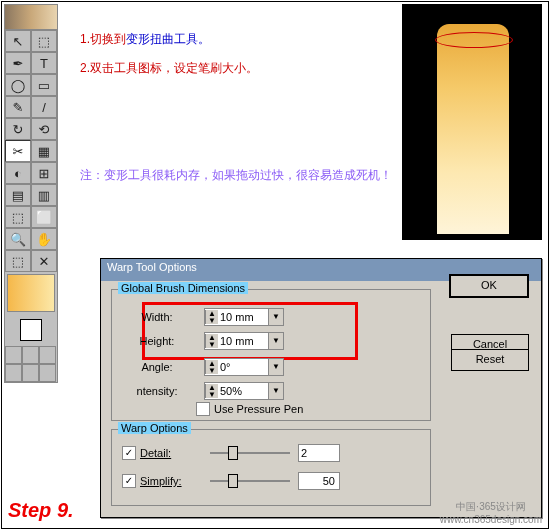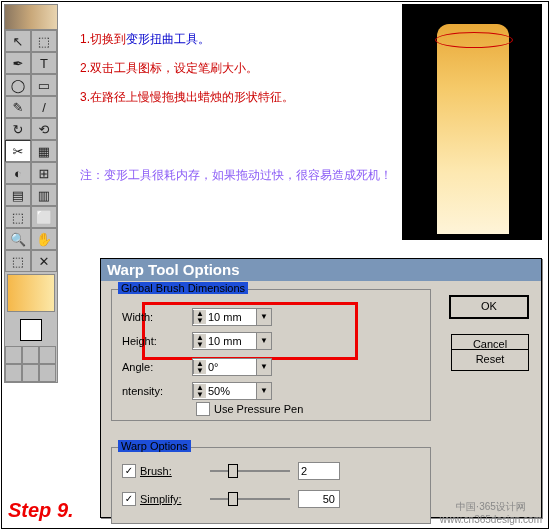--- a/index.html
+++ b/index.html
@@ -16,27 +16,27 @@
 .botrow{display:grid;grid-template-columns:17px 17px 17px;gap:0}
 .botrow div{height:16px;border:1px solid #888;background:#c0c0c0}
 .instr{position:absolute;left:80px;top:25px;width:300px;line-height:2.4}
 .instr .n{color:#c00}
 .instr .b{color:#00c}
 .note{position:absolute;left:80px;top:165px;width:330px;color:#8b5cf6;line-height:1.8}
 .preview{position:absolute;right:8px;top:4px;width:140px;height:236px;background:#000}
 .candle{position:absolute;left:35px;top:20px;width:72px;height:210px;background:linear-gradient(#e8a838 0%,#f5c968 30%,#fde8b0 70%,#fef4d8 100%);border-radius:12px 12px 0 0}
 .candle:before{content:'';position:absolute;left:-2px;top:8px;width:76px;height:14px;border:1px solid #c00;border-radius:50%}
 .dialog{position:absolute;left:100px;top:258px;width:440px;height:258px;background:#d4d0c8;border:1px solid #000;box-shadow:1px 1px 0 #888}
-.titlebar{height:18px;background:linear-gradient(#7a96b8,#7a96b8);color:#fff;font-size:15px;font-weight:bold;padding:2px 6px}
+.titlebar{height:18px;background:linear-gradient(#7a96b8,#7a96b8);color:#fff;font-size:11px;font-weight:normal;padding:2px 6px}
 .grp{position:absolute;border:1px solid #888;background:#d4d0c8}
-.grp .lbl{position:absolute;top:-8px;left:6px;background:#1d4ed8;padding:0 3px;font-size:11px}
+.grp .lbl{position:absolute;top:-8px;left:6px;background:#7dd3fc;padding:0 3px;font-size:11px}
 .g1{left:10px;top:30px;width:318px;height:130px}
-.g2{left:10px;top:188px;width:318px;height:75px}
+.g2{left:10px;top:170px;width:318px;height:75px}
 .row{position:absolute;display:flex;align-items:center;font-size:11px}
-.row label{width:70px;text-align:left;margin-right:0}
+.row label{width:70px;text-align:center;margin-right:12px}
 .spin{height:16px;border:1px solid #888;background:#fff;display:flex;align-items:center;font-size:11px}
 .spin .arr{width:12px;background:#d4d0c8;border-left:1px solid #888;text-align:center;font-size:8px;line-height:7px}
 .spin input{border:0;width:46px;font-size:11px;padding:0 2px;outline:none}
 .drop{width:14px;background:#d4d0c8;border:1px solid #888;text-align:center;font-size:8px;margin-left:-1px;height:16px;line-height:16px}
 .redbox{position:absolute;border:3px solid #e00}
 .btn{position:absolute;right:12px;width:76px;height:20px;background:#d4d0c8;border:1px solid #000;font-size:11px;text-align:center;line-height:18px}
 .chk{width:12px;height:12px;border:1px solid #888;background:#fff;display:inline-block;vertical-align:middle;margin-right:4px;font-size:10px;text-align:center;line-height:11px}
 .slider{width:80px;height:2px;background:#888;position:relative;margin:0 8px}
 .slider:after{content:'';position:absolute;width:8px;height:12px;background:#d4d0c8;border:1px solid #000;top:-6px;left:18px}
 .step{position:absolute;left:8px;bottom:8px;color:#e00;font-weight:bold;font-size:20px;font-style:italic;font-family:'Arial Black',Arial}
@@ -84,21 +84,20 @@
   <div class="botrow">
       <div></div>
       <div></div>
       <div></div>
     </div>
 </div>
 
 <div class="instr">
   <div><span class="n">1.</span><span class="n">切换到</span><span class="b">变形扭曲工具。</span></div>
   <div><span class="n">2.</span><span class="n">双击工具图标，设定笔刷大小。</span></div>
-  <div><span class="n">3.</span><span class="n">在路径上慢慢拖拽出蜡烛的形状特征。</span></div>
 </div>
 <div class="note"><span>注：</span><span>变形工具很耗内存，如果拖动过快，很容易造成死机！</span></div>
 
 <div class="preview">
     <div class="candle"></div>
   </div>
 
 <div class="dialog">
   <div class="titlebar">Warp Tool Options</div>
   <div class="grp g1">
@@ -138,34 +137,34 @@
     </div>
     <div class="row" style="left:84px;top:112px">
       <span class="chk"></span>
         <span style="">Use Pressure Pen</span>
     </div>
   </div>
   <div class="grp g2">
     <div class="lbl">Warp Options</div>
     <div class="row" style="left:10px;top:14px">
       <span class="chk">✓</span>
-        <span style="text-decoration:underline;width:62px">Brush:</span>
+        <span style="text-decoration:underline;width:62px">Detail:</span>
       <div class="slider"></div>
       <div class="spin" style="width:40px">
           <input style="width: 34px;" value="2">
         </div>
     </div>
     <div class="row" style="left:10px;top:42px">
       <span class="chk">✓</span>
         <span style="text-decoration:underline;width:62px">Simplify:</span>
       <div class="slider"></div>
       <div class="spin" style="width:40px">
           <input style="width: 34px; text-align: right;" value="50">
         </div>
     </div>
   </div>
-  <div class="btn" style="top:36px;border:2px solid #000">OK</div>
+  <div class="btn" style="top:15px;border:2px solid #000">OK</div>
   <div class="btn" style="top:75px">Cancel</div>
   <div class="btn" style="top:90px">Reset</div>
 </div>
 
 <div class="step">Step 9.</div>
 <div class="credit"><span>中国·365设计网</span><br><span>www.cn365design.com</span></div>
 
 </body></html>

